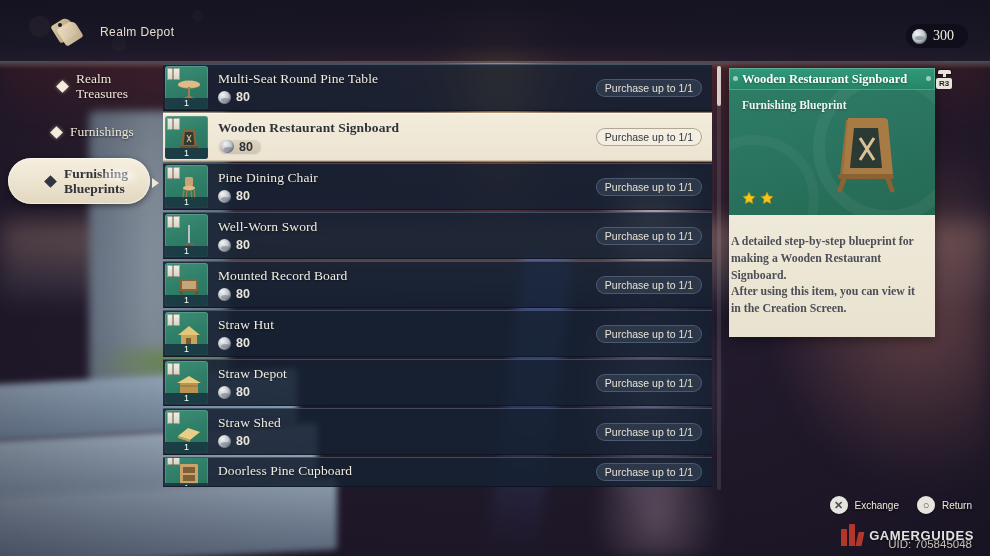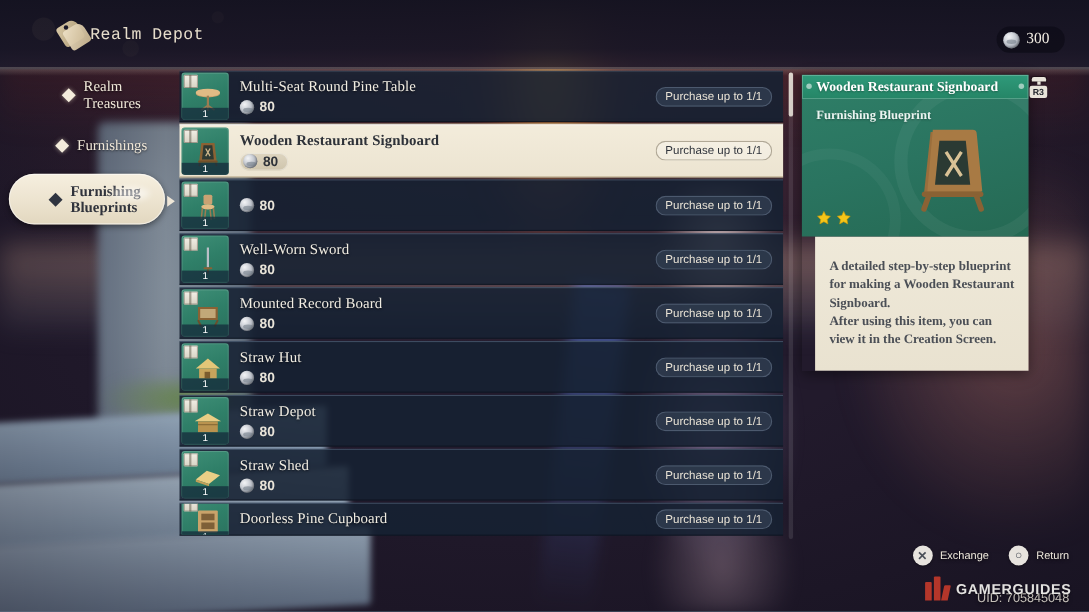--- a/index.html
+++ b/index.html
@@ -96,22 +96,22 @@
     background:linear-gradient(140deg,#ede0c6,#c8b48e);
     transform:rotate(-32deg);
   }
   .tag-icon .tg.b { left:6px; top:5px; opacity:.95; }
   .tag-icon .tg.a { left:0px; top:2px; background:linear-gradient(140deg,#d9c9a6,#a8946f); }
   .tag-icon .hole {
     position:absolute; left:4px; top:5px; width:4px; height:4px;
     border-radius:50%; background:#1a1828;
   }
   #page-title {
-    font-size:15px; color:#e6ddcb; letter-spacing:.4px;
-    font-family:Liberation Mono, monospace;
+    margin-left:18px; font-size:12px; color:#e6ddcb; letter-spacing:.4px;
+    font-family:Liberation Sans, sans-serif;
   }
   #currency {
     position:absolute; right:22px; top:24px;
     display:flex; align-items:center; gap:6px;
     background:rgba(12,11,22,.72); border-radius:14px;
     padding:4px 14px 4px 6px;
   }
   .coin {
     width:15px; height:15px; border-radius:50%;
     background:radial-gradient(circle at 34% 30%, #f3f4f6, #b9bec7 55%, #7f8792);
@@ -276,21 +276,21 @@
     text-shadow:0 1px 2px rgba(0,0,0,.3);
   }
   #detail .stars { position:absolute; left:13px; bottom:10px; display:flex; gap:4px; }
   .star { width:14px; height:14px; position:relative; }
   .star svg { display:block; }
   #detail .dartwork {
     position:absolute; left:97px; top:22px; width:80px; height:82px;
   }
   #detail .ddesc {
     background:linear-gradient(180deg,#efe9d9 0%,#e9e2d0 100%);
-    padding:18px 13px 20px 13px; min-height:98px;margin-left:12px;
+    padding:18px 13px 20px 2px; min-height:98px;
   }
   #detail .ddesc p {
     font-size:11.8px; line-height:1.42; color:#4b4f56; font-weight:bold;
     font-family:"Liberation Serif", serif;
   }
   #r3-badge {
     position:absolute; left:934px; top:70px; width:20px; height:24px;
     display:flex; flex-direction:column; align-items:center;
   }
   #r3-badge .stick {
@@ -449,20 +449,21 @@
     <div class="thumb">
       <div class="paper"></div>
       <svg class="obj" viewBox="0 0 26 26">
         <rect x="9" y="2" width="8" height="9" rx="1.5" fill="#caa273"></rect>
         <ellipse cx="13" cy="13" rx="6" ry="2.4" fill="#e0bb85"></ellipse>
         <path d="M8 14 L7 24 M18 14 L19 24 M11 15 L10 25 M15 15 L16 25" stroke="#9c7c52" stroke-width="1.4"></path>
       </svg>
       <div class="qty">1</div>
     </div>
     <div class="info">
+      <div class="iname">Pine Dining Chair</div>
       <div class="price">
         <span class="coin"></span>
         <span class="pv">80</span>
       </div>
     </div>
     <div class="purchase">Purchase up to 1/1</div>
   </div>
 
   <div class="row">
     <div class="thumb">

